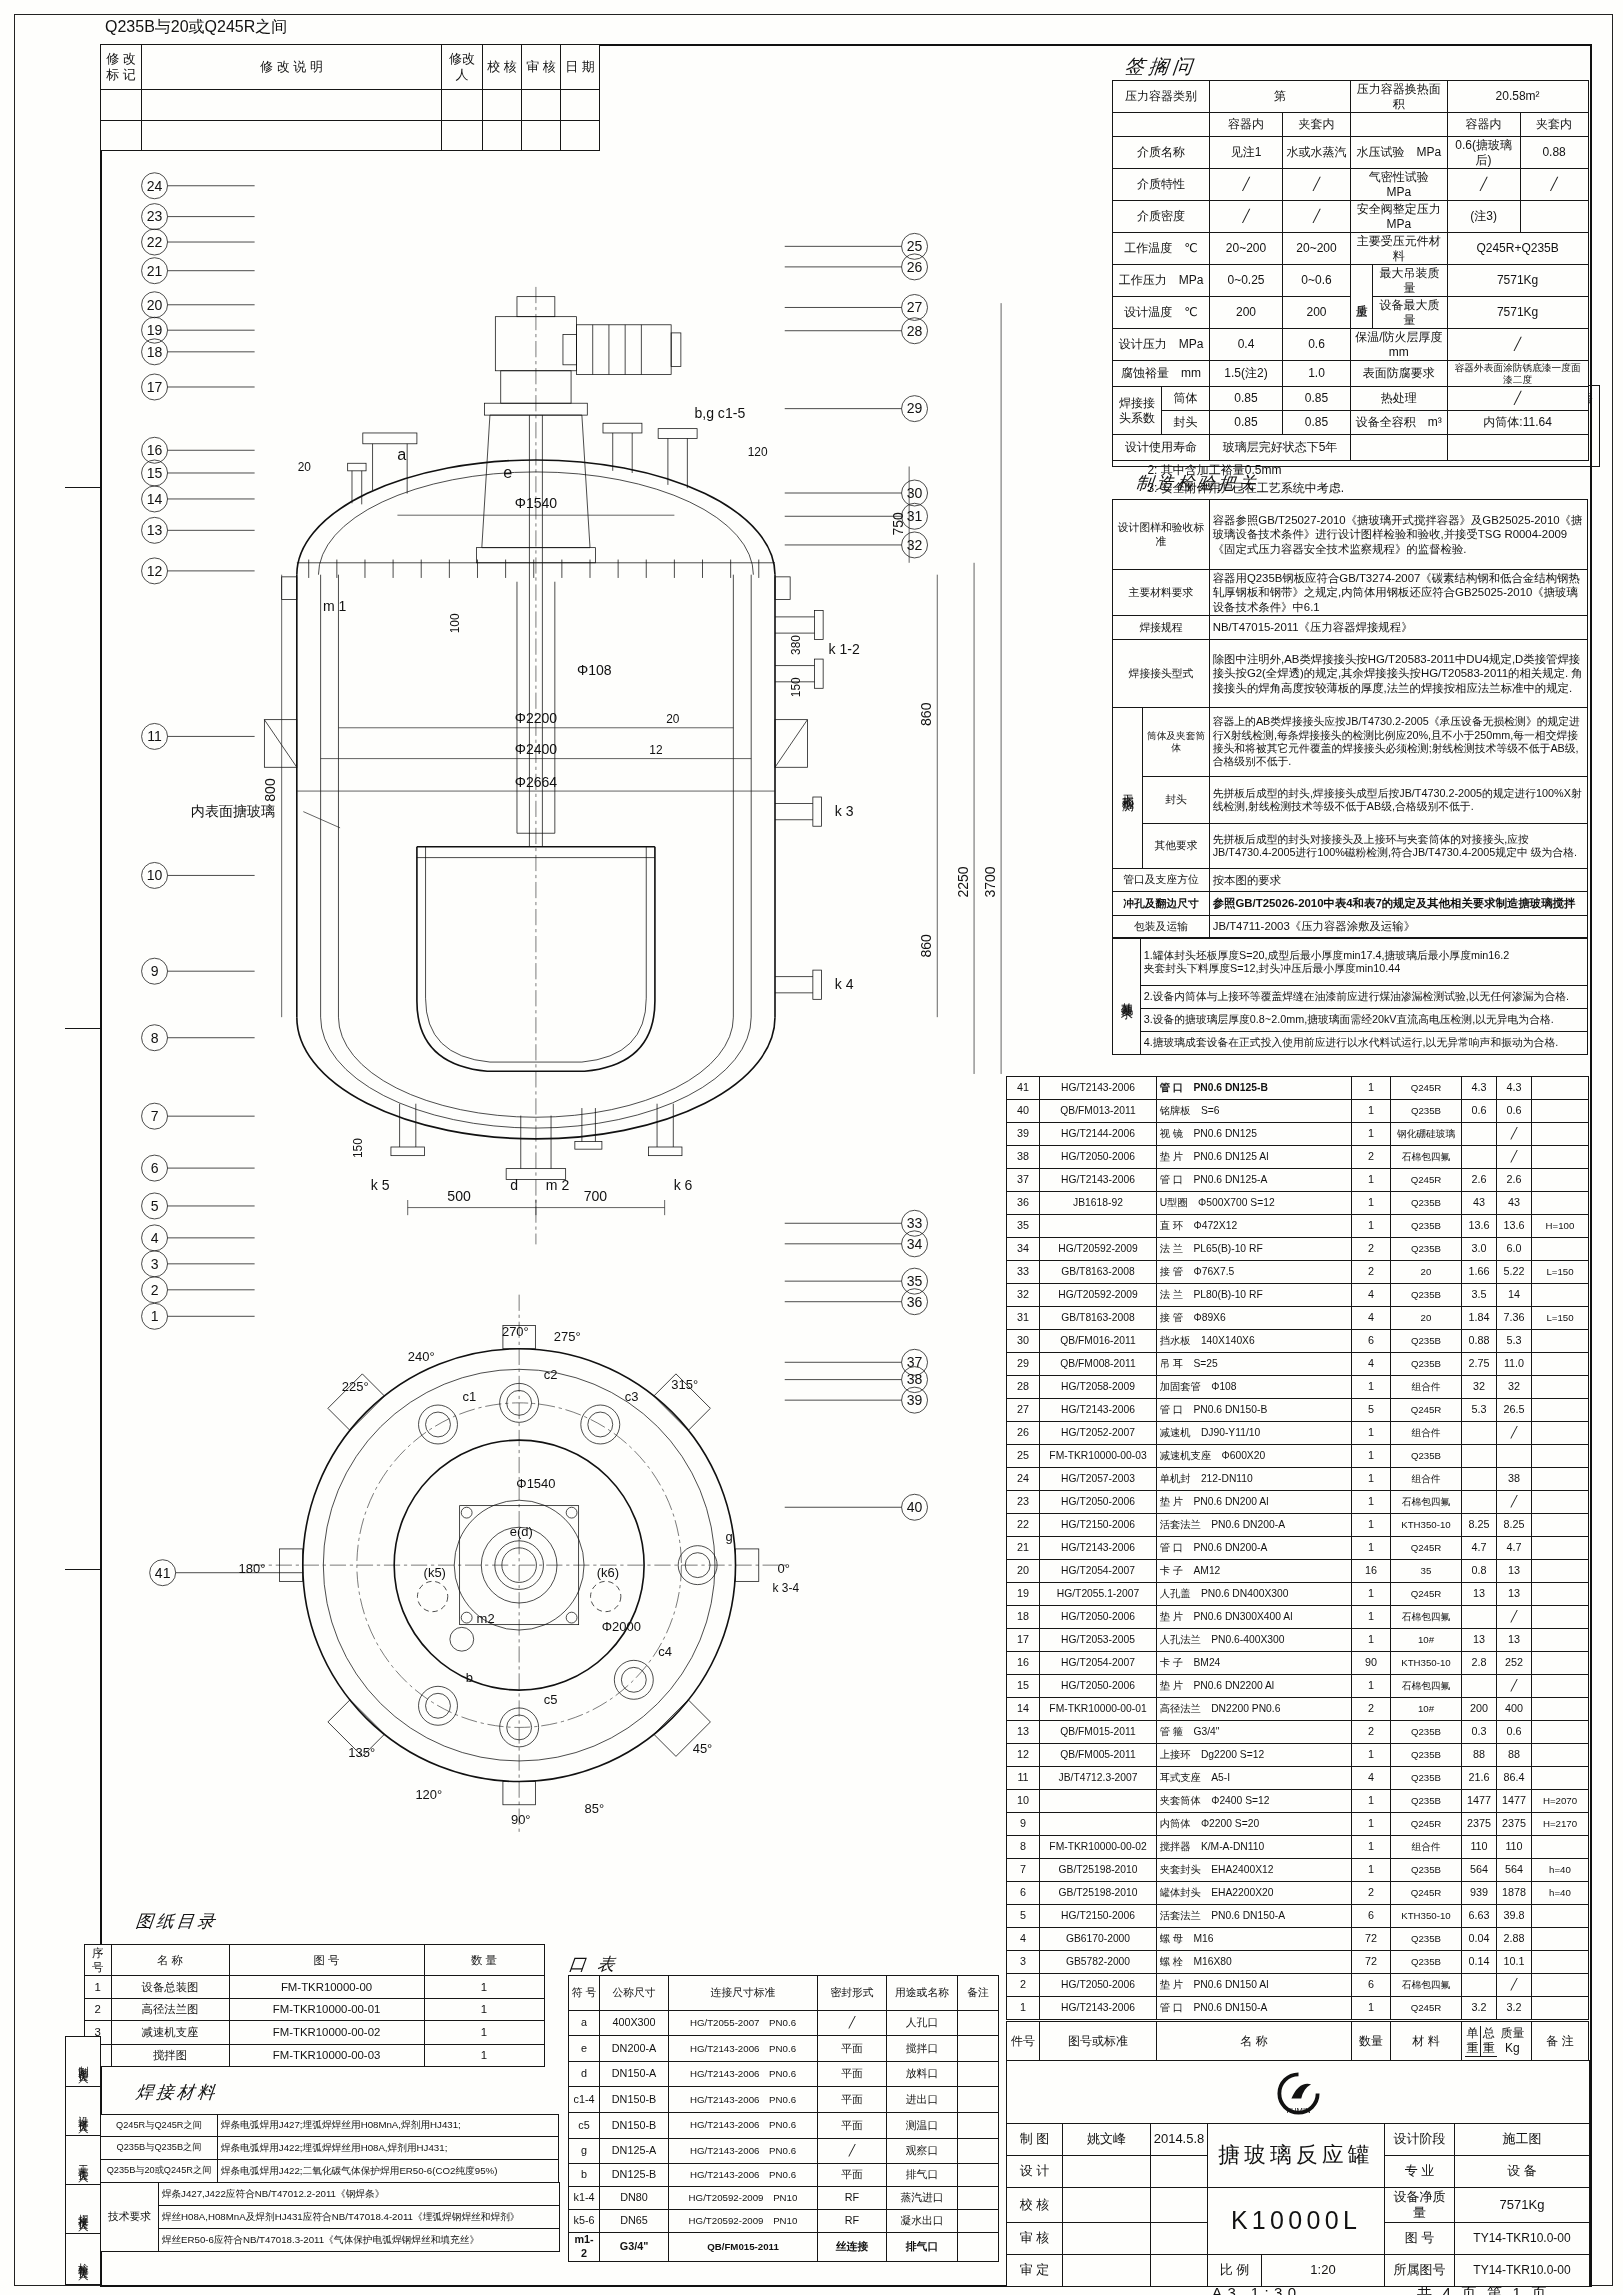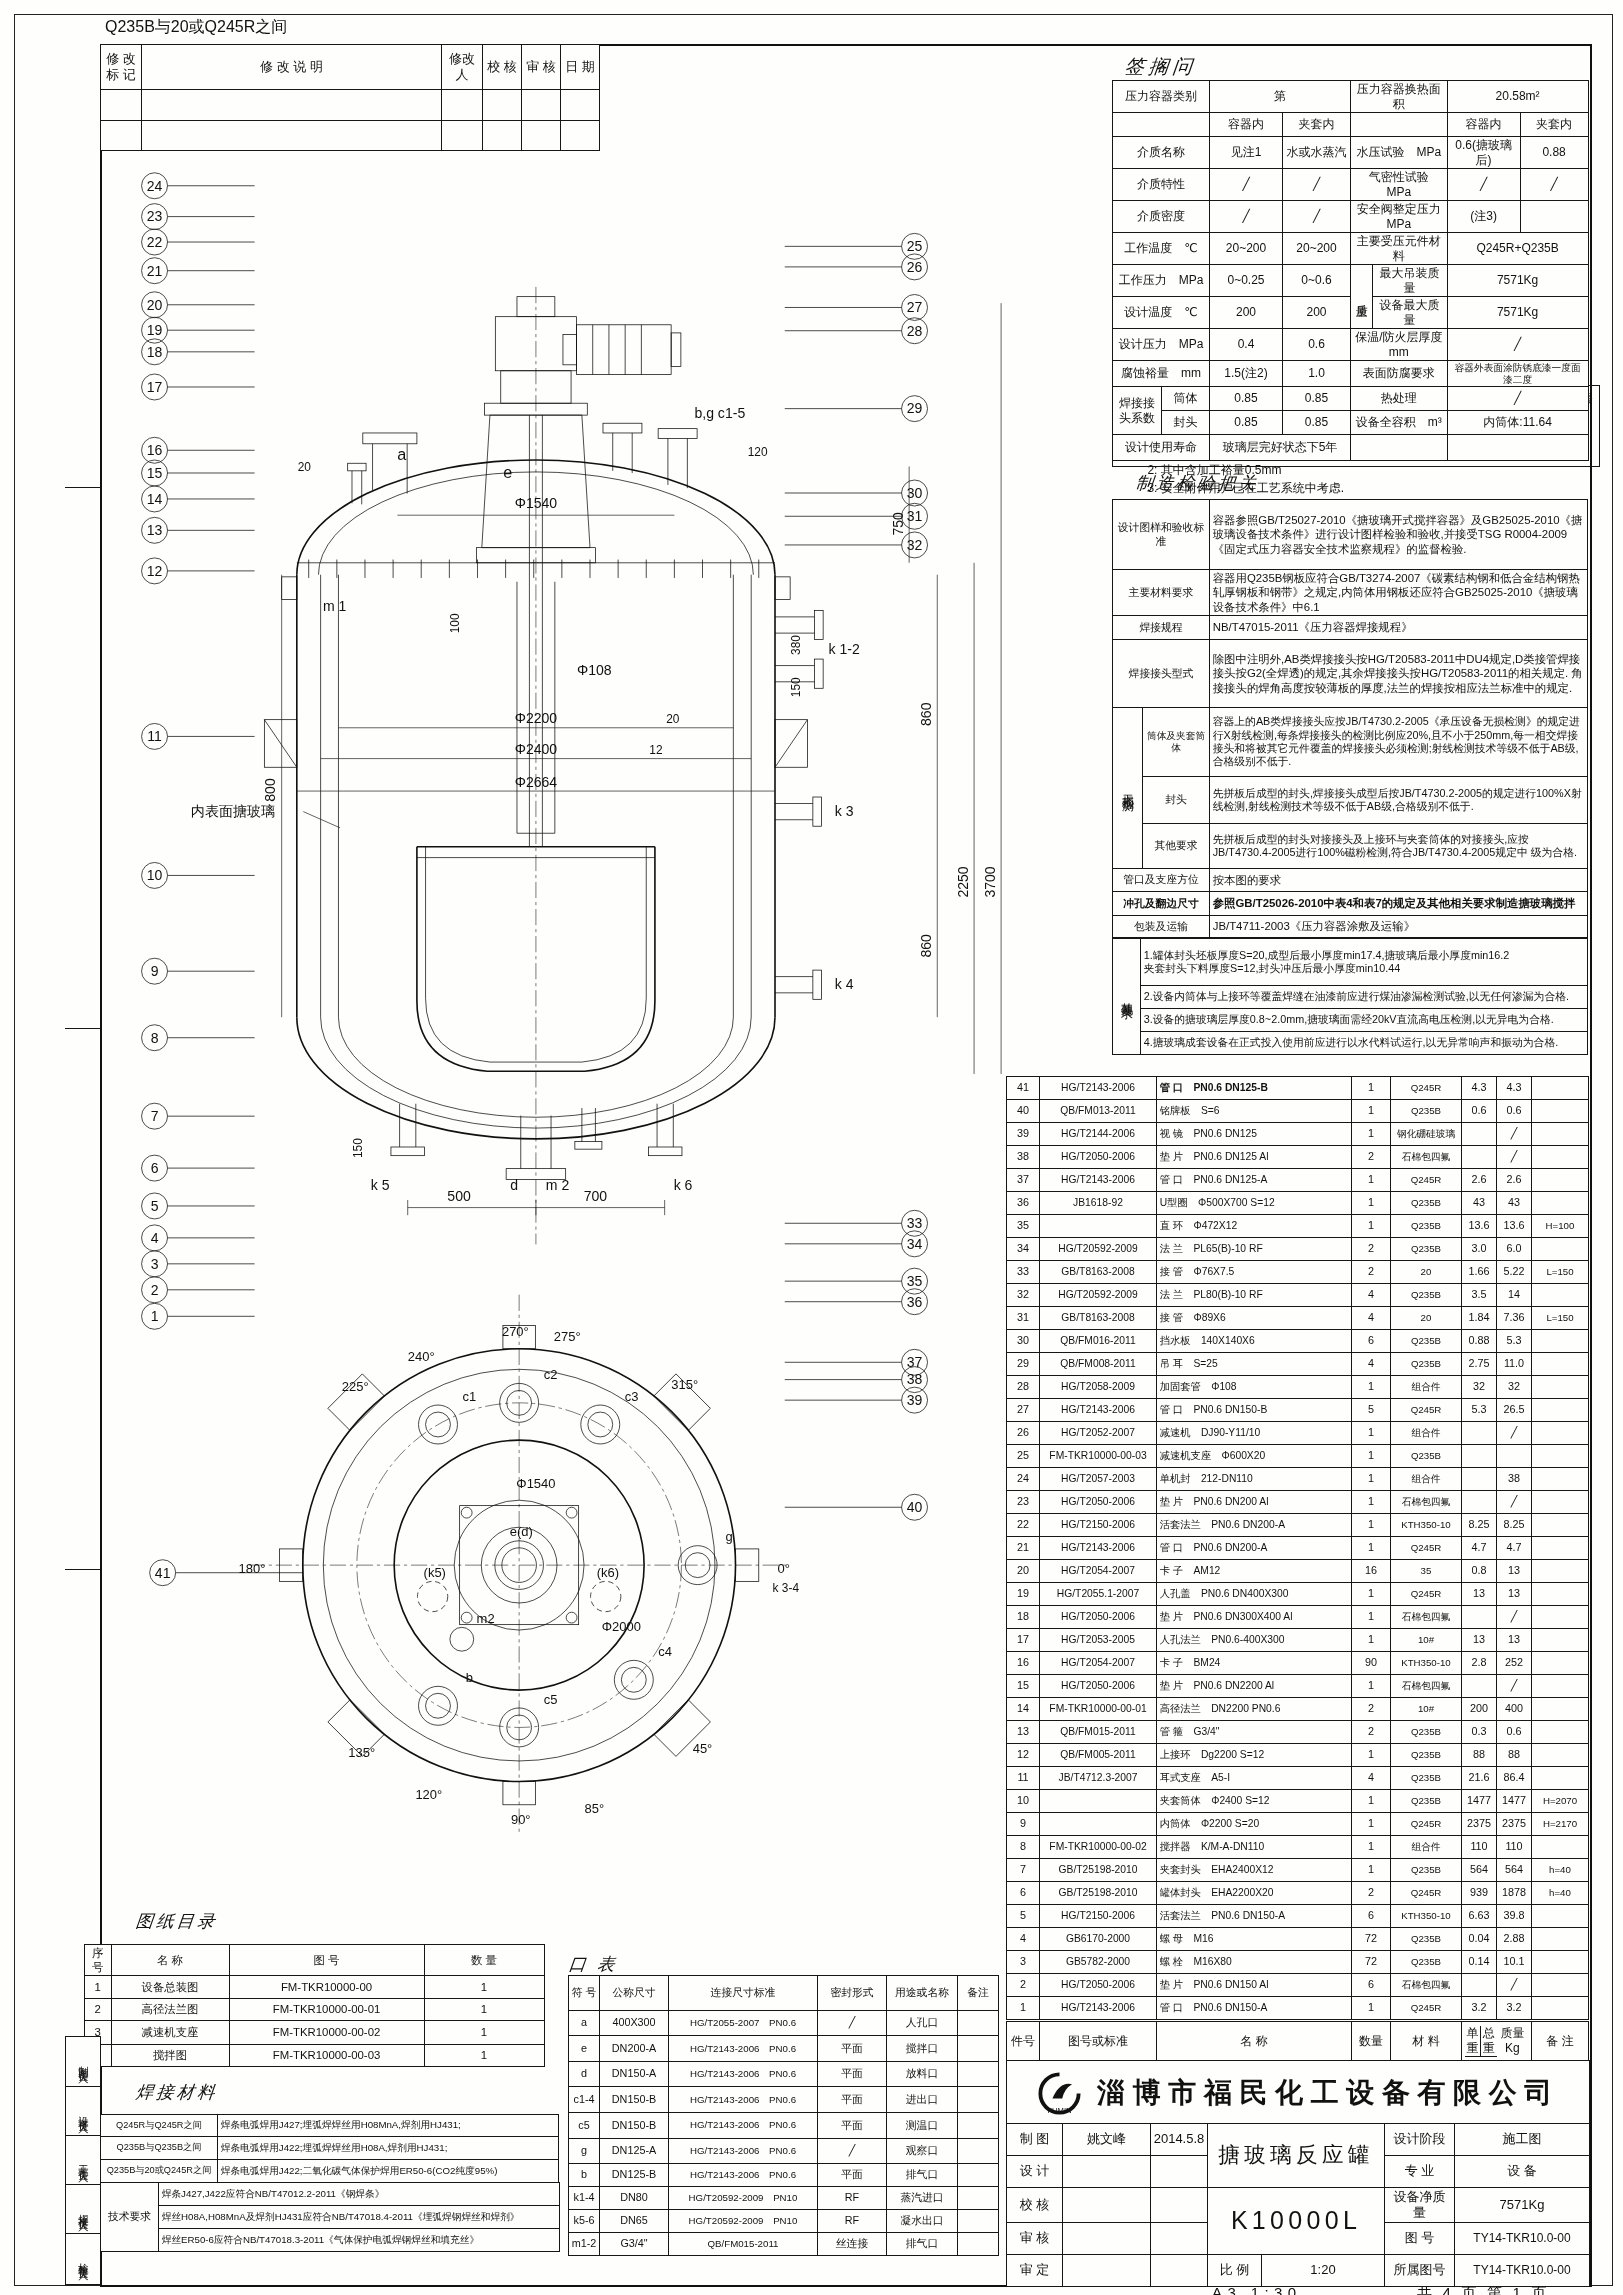--- a/index.html
+++ b/index.html
@@ -53,21 +53,20 @@
       <div style="padding-left: 29px;">3: 安全附件用户已在工艺系统中考虑.</div>
     </div>
 
   <div class="abs" style="left:1006px;top:2060px;width:582px;height:64px;border:1.1px solid #161616;
        display:flex;align-items:center;justify-content:center;gap:14px;">
     <svg width="47" height="47" viewBox="0 0 86 86">
       <path d="M43 8 A35 35 0 1 0 78 43" fill="none" stroke="#111" stroke-width="7"></path>
       <path d="M30 52 Q44 20 66 26 Q52 34 48 52 Z" fill="#111"></path>
       <text x="43" y="78" font-size="14" text-anchor="middle">FUMIN</text>
     </svg>
-    <span style="font-size:28px;letter-spacing:7.6px;font-weight:bold;">淄博市福民化工设备有限公司</span>
   </div>
 
   <div class="abs" style="left:1212px;top:2284px;font-size:15px;letter-spacing:5.4px;">A3  1:30</div>
   <div class="abs" style="left:1417px;top:2284px;font-size:15px;letter-spacing:3.2px;">共 4 页 第 1 页</div>
 
   <svg id="dwg" class="abs" style="left:101px;top:150px;" width="1011" height="1776" viewBox="186 277 1869 3283">
 
     <line x1="990" y1="530" x2="990" y2="2300" class="cl"></line>
 
     <g>
@@ -1322,21 +1321,21 @@
           <td style="font-size: 10.8px;"></td>
         </tr>
         <tr style="height: 23px;">
           <td style="font-size: 10.8px;">k5-6</td>
           <td style="font-size: 10.8px;">DN65</td>
           <td style="font-size: 9.7px;">HG/T20592-2009　PN10</td>
           <td style="font-size: 10.8px;">RF</td>
           <td style="font-size: 10.8px;">凝水出口</td>
           <td style="font-size: 10.8px;"></td>
         </tr>
-        <tr style="height: 23px;">
+        <tr style="height: 23px; font-weight: bold;">
           <td style="font-size: 10.8px;">m1-2</td>
           <td style="font-size: 10.8px;">G3/4"</td>
           <td style="font-size: 9.7px;">QB/FM015-2011</td>
           <td style="font-size: 10.8px;">丝连接</td>
           <td style="font-size: 10.8px;">排气口</td>
           <td style="font-size: 10.8px;"></td>
         </tr>
       </tbody>
     </table>
     <div class="marg vt" style="left: 65px; top: 2036px; width: 34px; height: 49px; font-size: 10.3px;">制图责任人</div>

